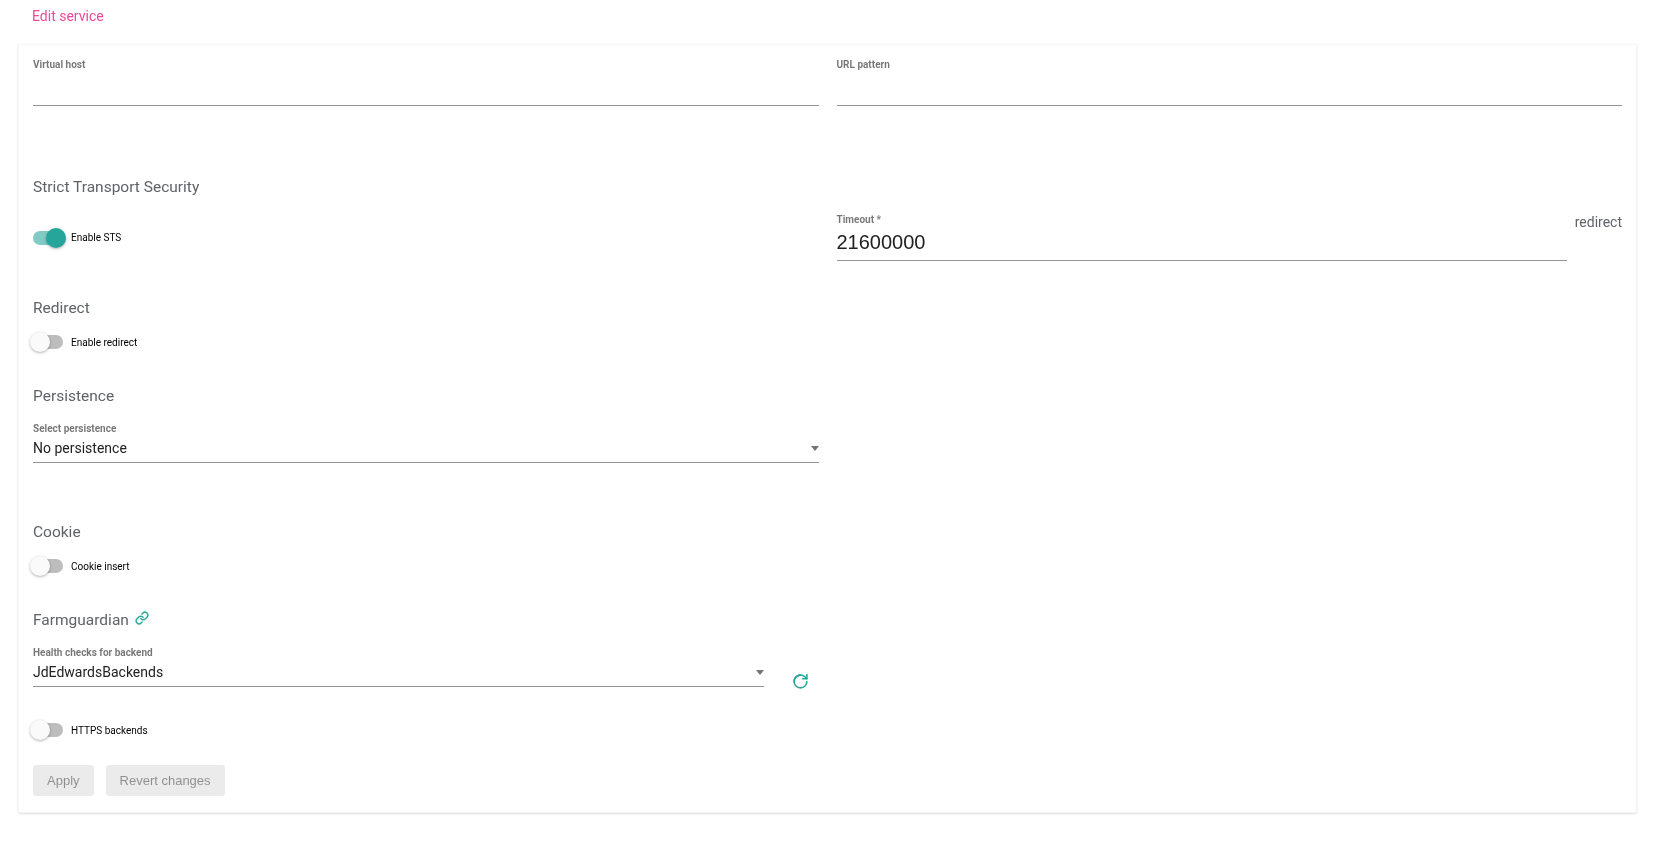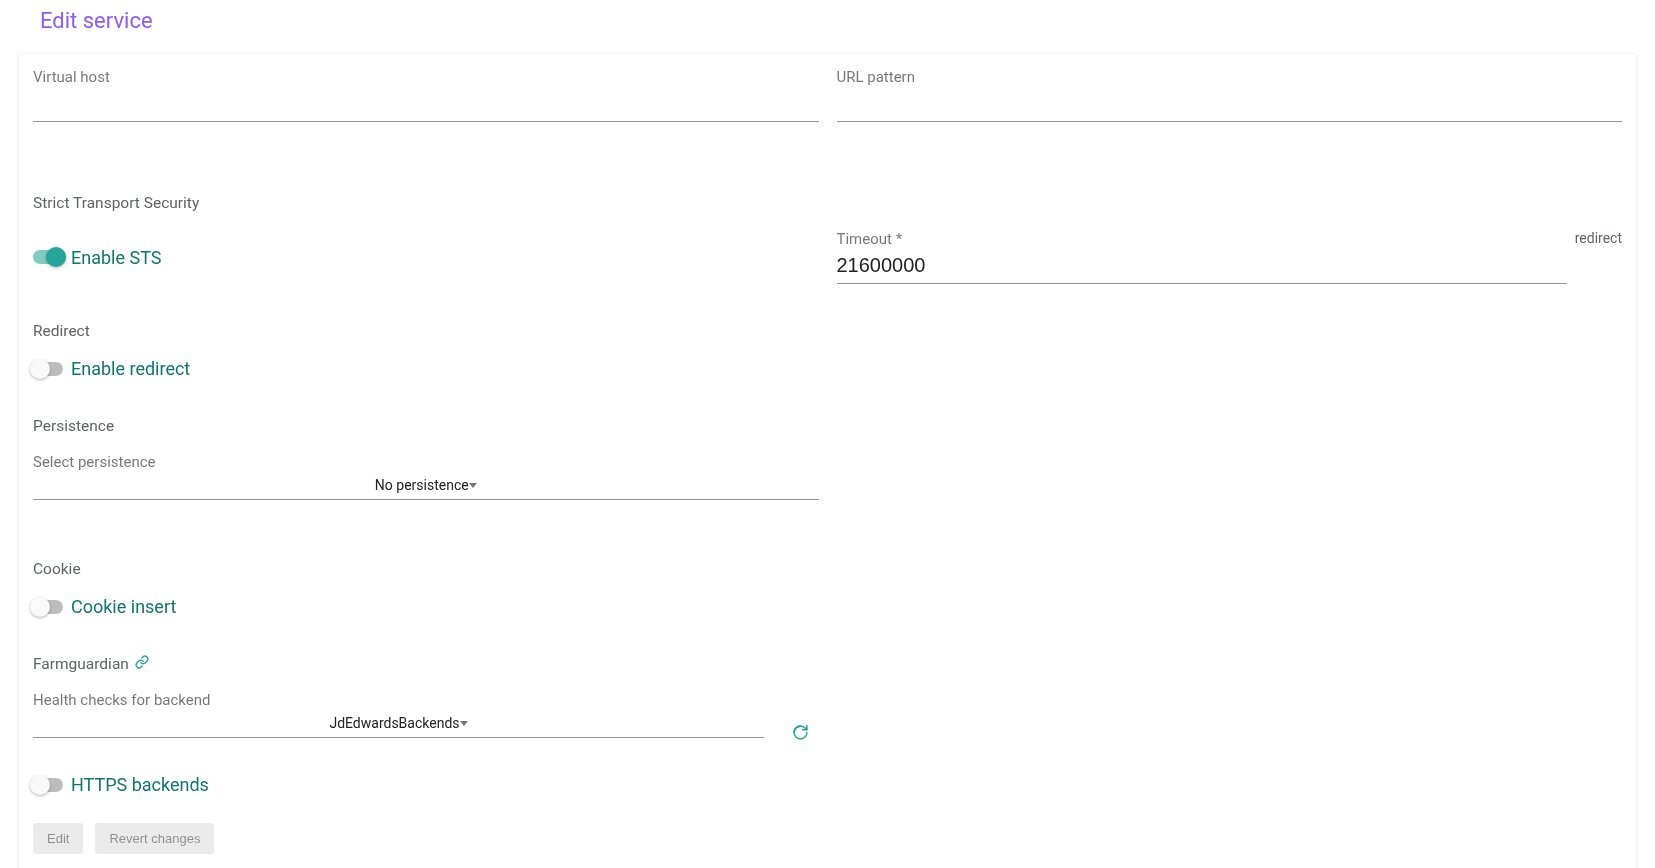--- a/index.html
+++ b/index.html
@@ -4,44 +4,45 @@
   <style>
     * { box-sizing: border-box; margin: 0; padding: 0; }
     body {
       font-family: Roboto, "Helvetica Neue", Arial, sans-serif;
       background: #fff;
       color: #5f6368;
       font-size: 14px;
       padding: 8px 18px 18px 18px;
     }
     .page-title {
-      font-size: 22px;
+      font-size: 14px;
       font-weight: 400;
-      color: #8b5cf6;
+      color: #ec4899;
       margin-bottom: 20px;
-      margin-left: 22px;
+      margin-left: 14px;
     }
     .card {
       background: #fff;
       border: 1px solid rgba(0,0,0,0.04);
       box-shadow: 0 1px 3px rgba(0,0,0,0.08), 0 1px 2px rgba(0,0,0,0.06);
       padding: 14px 14px 16px 14px;
       border-radius: 2px;
     }
     .row {
       display: flex;
       gap: 18px;
     }
     .col { flex: 1; min-width: 0; }
     .input-wrap { position: relative; margin-bottom: 22px; }
     .input-label {
-      font-size: 15px;
+      font-size: 10px;
       color: rgba(0,0,0,0.54);
       display: block;
       margin-bottom: 2px;
+      font-weight: bold;
     }
     .input-line {
       border: none;
       border-bottom: 1px solid rgba(0,0,0,0.42);
       background: transparent;
       width: 100%;
       font-size: 20px;
       color: #212121;
       padding: 4px 0 6px 0;
       outline: none;
@@ -70,33 +71,33 @@
     .toggle .knob {
       position: absolute;
       top: -3px;
       width: 20px;
       height: 20px;
       border-radius: 50%;
       box-shadow: 0 1px 3px rgba(0,0,0,0.3);
     }
     .toggle.on .knob { right: -3px; background: #26a69a; }
     .toggle.off .knob { left: -3px; background: #fafafa; }
-    .toggle-label { font-size: 18px; color: #0f766e; }
+    .toggle-label { font-size: 10px; color: #000000; }
     .select-wrap { position: relative; }
     .select-like {
       border: none;
       border-bottom: 1px solid rgba(0,0,0,0.42);
       background: transparent;
       width: 100%;
       font-size: 14px;
       color: #212121;
       padding: 4px 0 6px 0;
       cursor: pointer;
       display: flex;
-      justify-content: center;
+      justify-content: space-between;
       align-items: center;
     }
     .dropdown-arrow {
       width: 0; height: 0;
       border-left: 4px solid transparent;
       border-right: 4px solid transparent;
       border-top: 5px solid rgba(0,0,0,0.54);
     }
     .timeout-row { display: flex; align-items: flex-start; gap: 8px; }
     .timeout-row .input-wrap { flex: 1; margin-bottom: 0; }
@@ -223,17 +224,17 @@
   </div>
 
   <div class="toggle-row https-backends-row">
     <div class="toggle off">
         <div class="knob"></div>
       </div>
     <span class="toggle-label">HTTPS backends</span>
   </div>
 
   <div class="button-row">
-    <button class="btn">Edit</button>
+    <button class="btn">Apply</button>
     <button class="btn">Revert changes</button>
   </div>
 
 </div>
 
 </body></html>

